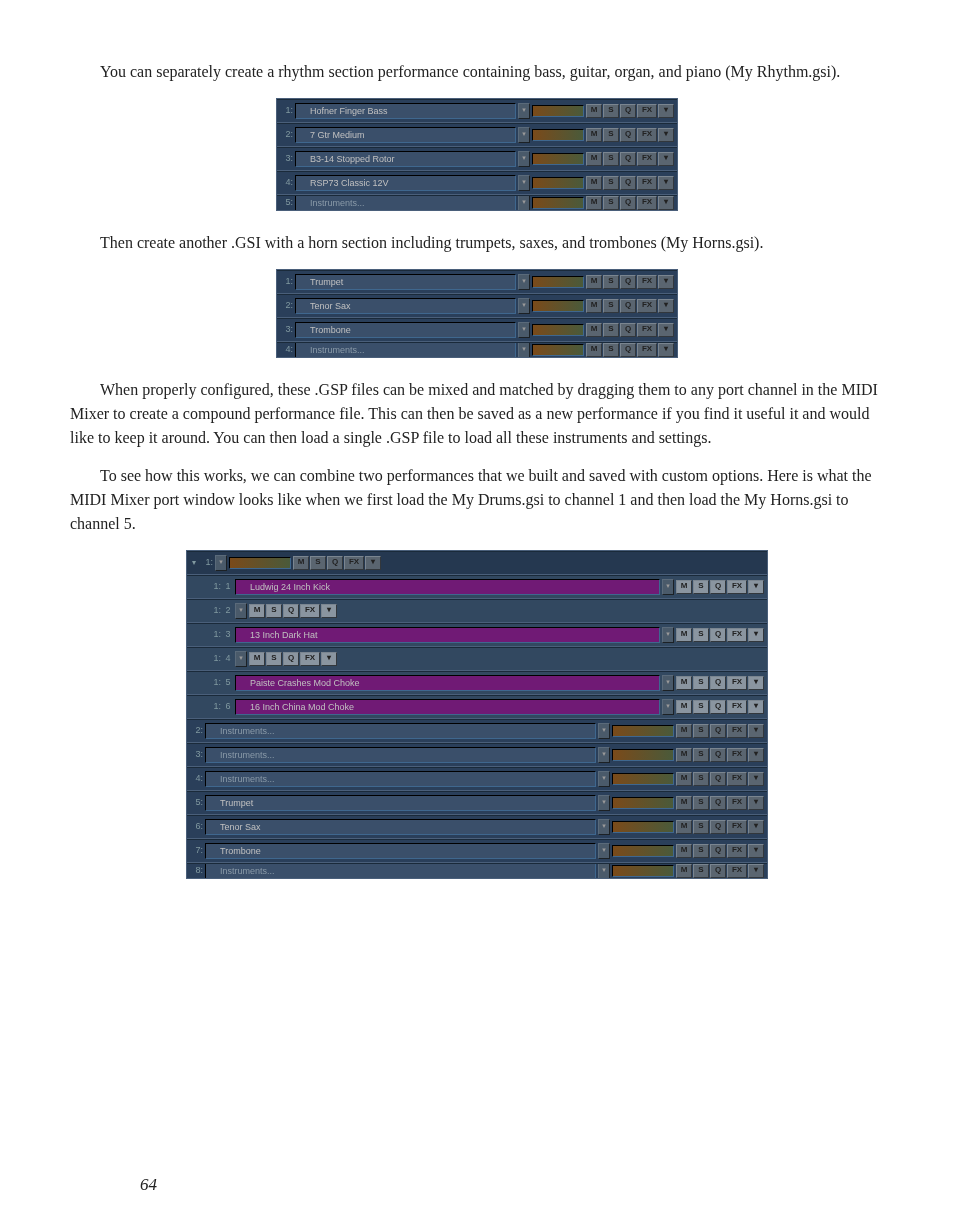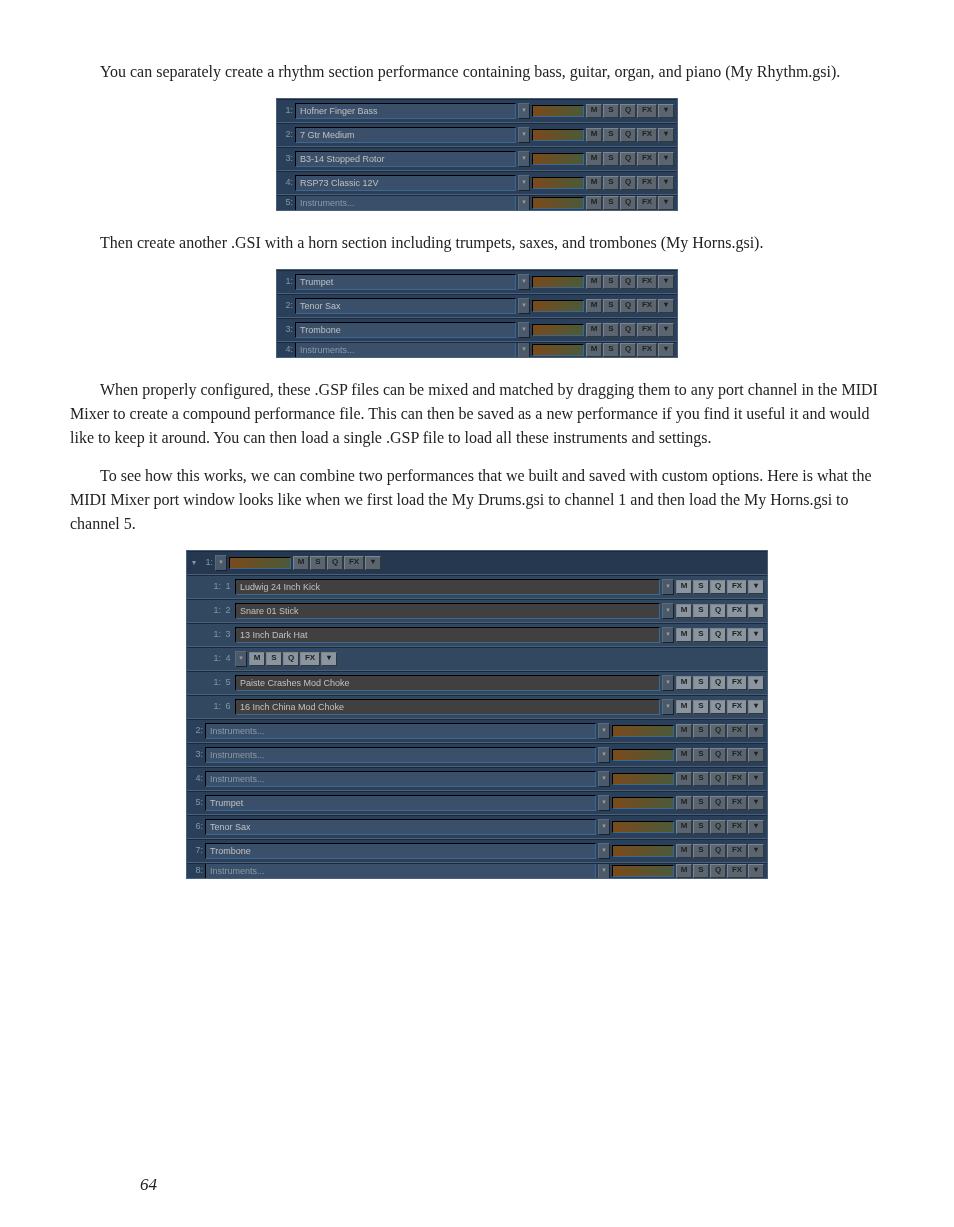--- a/index.html
+++ b/index.html
@@ -59,21 +59,21 @@
     text-align: center;
     color: #8099a0;
     padding-right: 2px;
   }
   .name-input {
     flex: 1;
     background: #3a4f6a;
     border: 1px inset #1a2a3a;
     color: #c0c0c0;
     height: 14px;
-    padding: 0 4px;
+    padding: 0 14px;
     font-size: 9px;
     line-height: 14px;
     margin-right: 2px;
     overflow: hidden;
     white-space: nowrap;
   }
   .name-input.instruments {
     color: #8a9aa8;
   }
   .dropdown {
@@ -106,21 +106,21 @@
     line-height: 10px;
     margin-right: 1px;
     font-weight: bold;
   }
   .btn.fx { width: 18px; text-align: center; }
   .sub-row {
     background: #324860;
     padding-left: 20px;
   }
   .sub-row .name-input {
-    background: #404040;
+    background: #701a75;
   }
   .sub-row .btn {
     background: #8a95a0;
   }
   .page-num {
     position: absolute;
     bottom: 30px;
     left: 140px;
     font-style: italic;
     font-size: 17px;
@@ -262,21 +262,20 @@
     <div class="dropdown">▾</div>
     <div class="btn">M</div>
           <div class="btn">S</div>
           <div class="btn">Q</div>
           <div class="btn fx">FX</div>
           <div class="btn">▾</div>
   </div>
     <div class="track-row sub-row">
     <div class="num-col">1:</div>
     <div class="subnum-col">2</div>
-    <div class="name-input">Snare 01 Stick</div>
     <div class="dropdown">▾</div>
     <div class="btn">M</div>
           <div class="btn">S</div>
           <div class="btn">Q</div>
           <div class="btn fx">FX</div>
           <div class="btn">▾</div>
   </div>
     <div class="track-row sub-row">
     <div class="num-col">1:</div>
     <div class="subnum-col">3</div>

